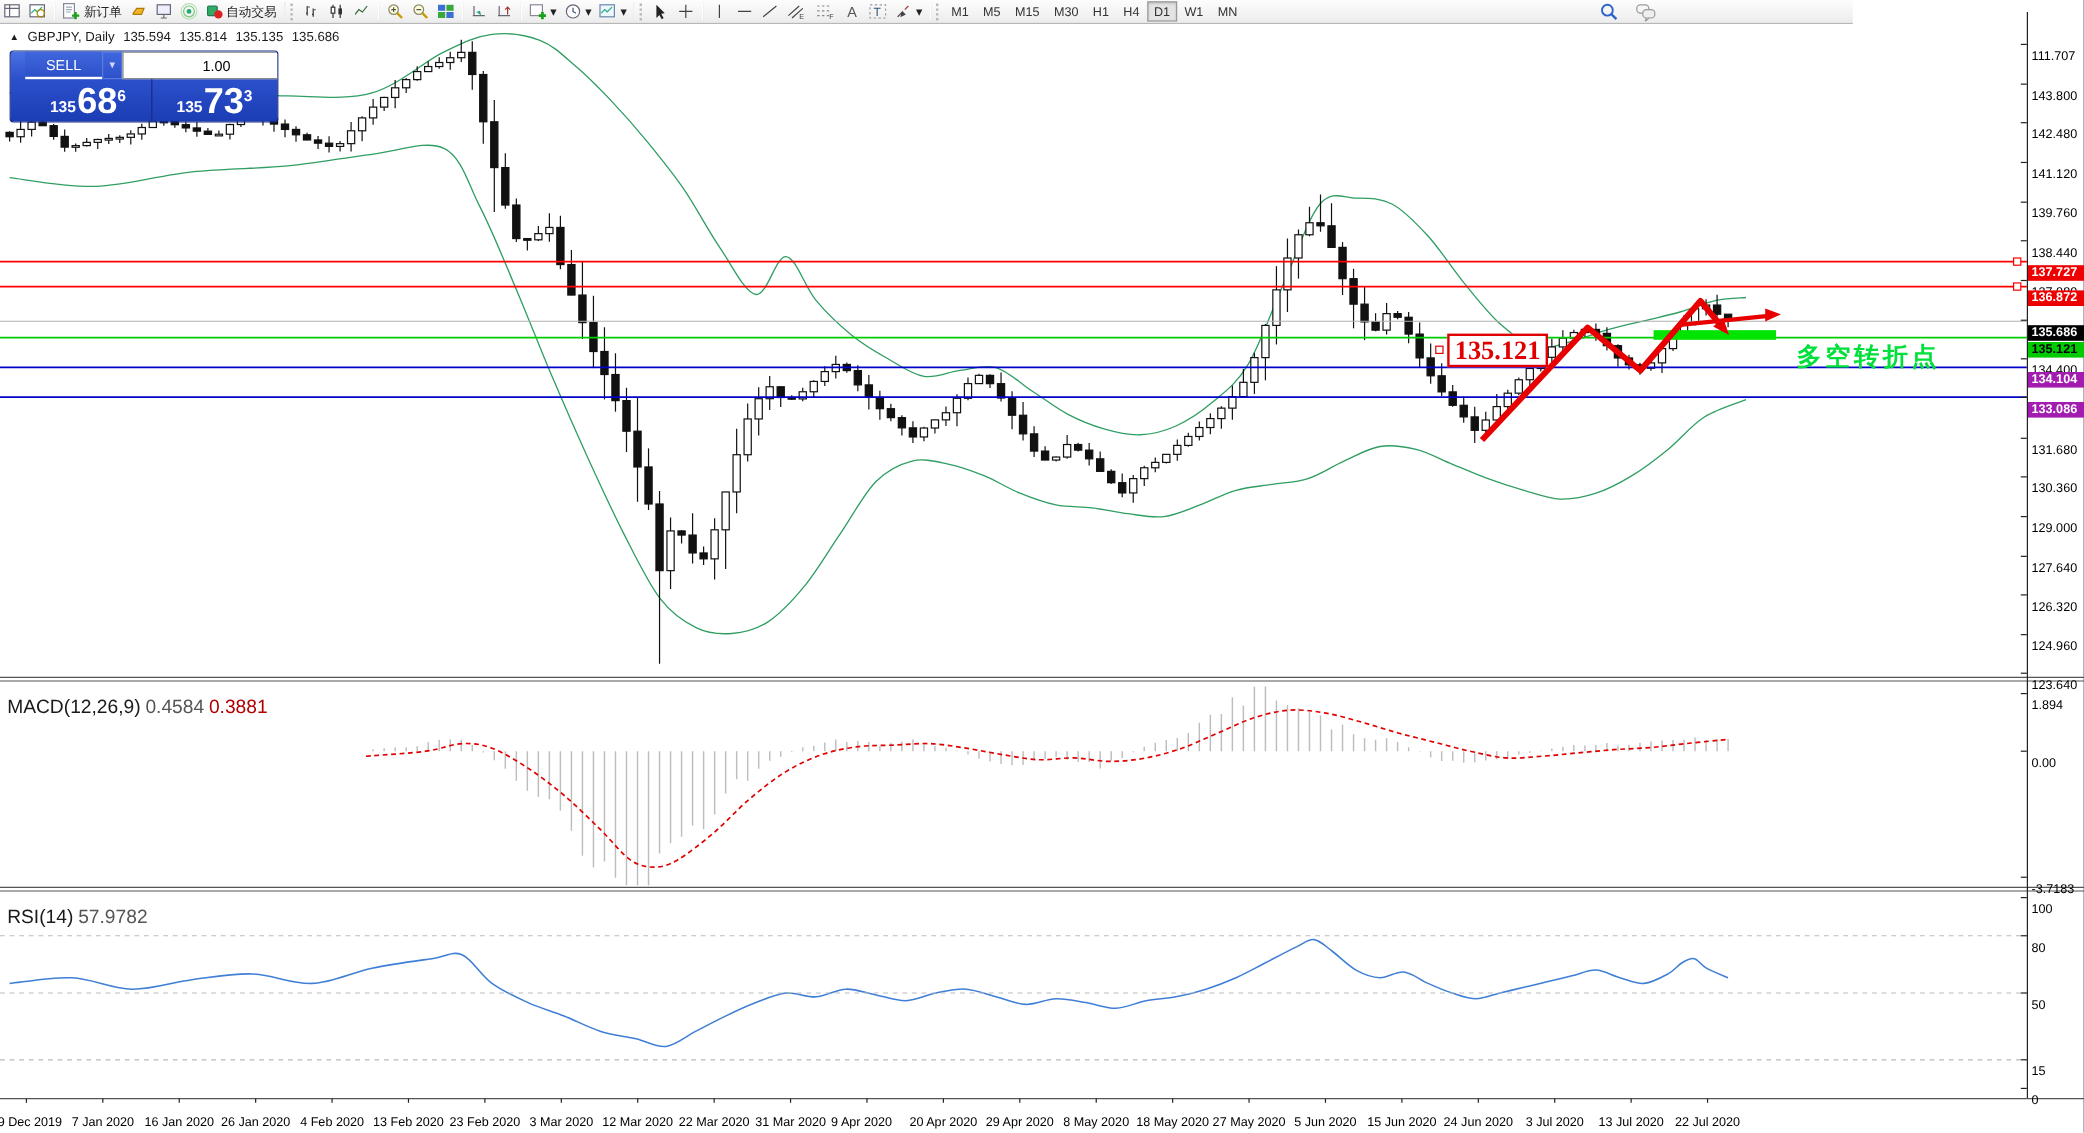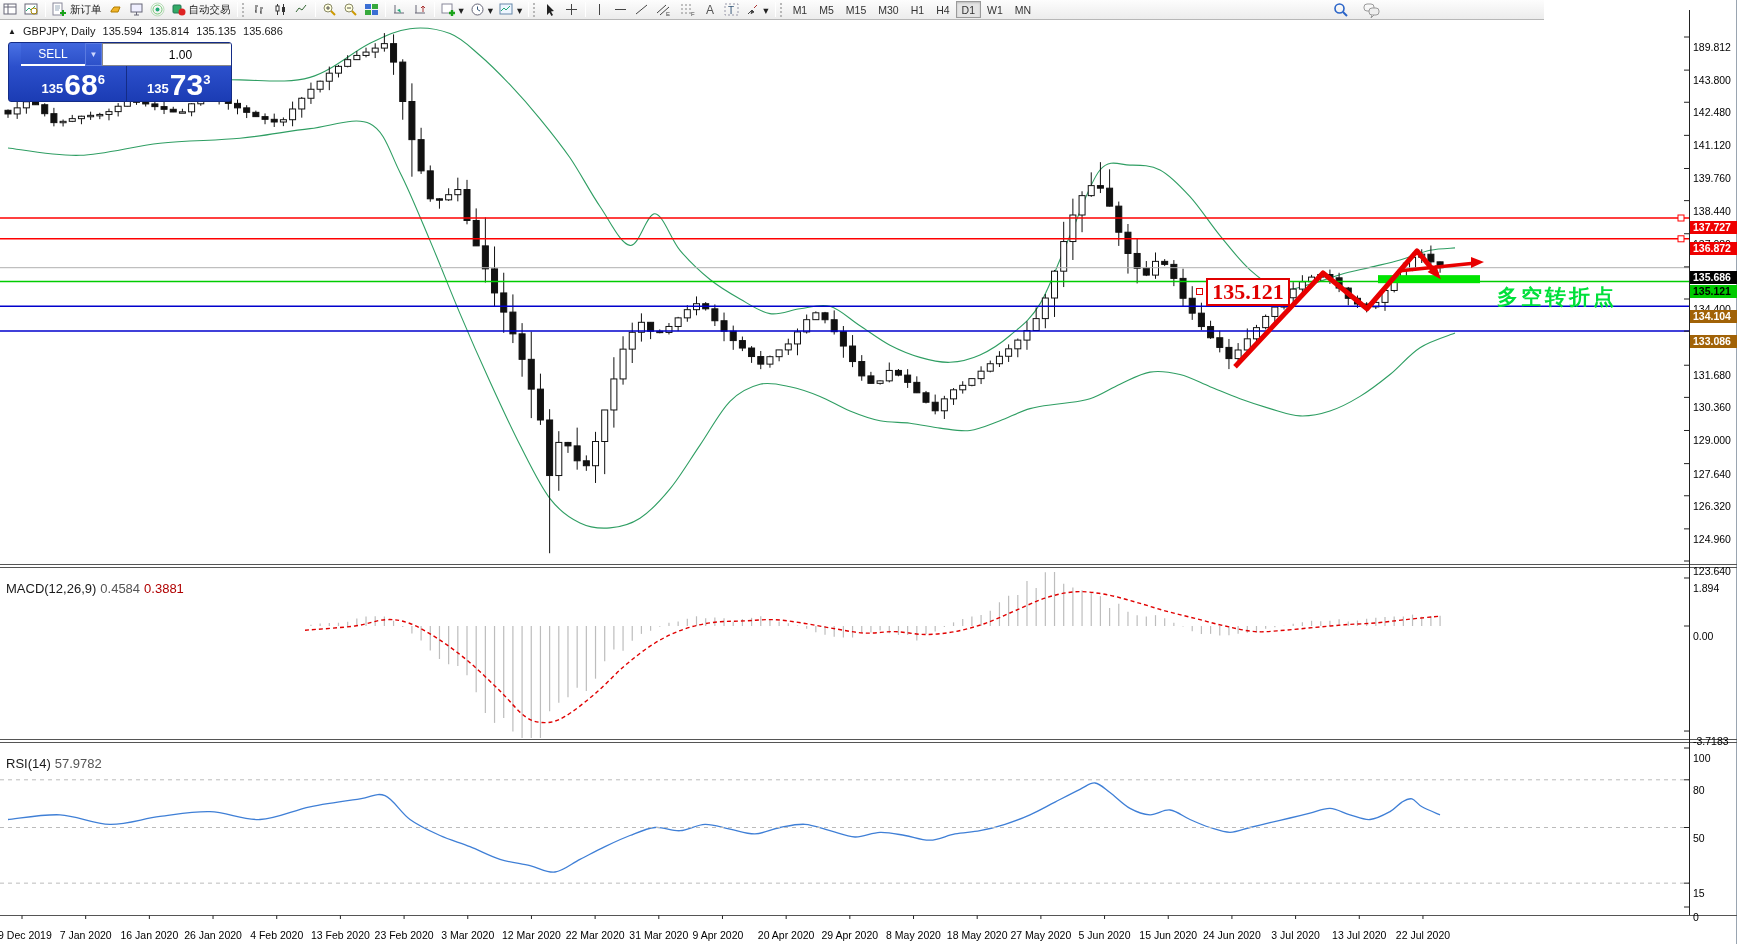--- a/index.html
+++ b/index.html
@@ -54,23 +54,23 @@
   #chart-svg { position:absolute; left:0; top:0; z-index:1; }
 
   
   .ptick, .mtick, .rtick { position:absolute; left:1693px; width:44px; height:13px;
     font-size:10.5px; color:#000; z-index:2; white-space:nowrap; }
   .lvl { position:absolute; left:1690px; width:47px; height:13px; font-size:10.5px;
     line-height:13px; padding-left:3px; z-index:3; font-weight:bold; }
   .lvl.red   { background:#ee0000; color:#fff; }
   .lvl.black { background:#000;    color:#fff; }
   .lvl.green { background:#00ca00; color:#000; }
-  .lvl.blue  { background:#a16207; color:#fff; }
-
-  .pane-label { position:absolute; left:6px; font-size:13px; color:#1a1a1a; z-index:4; }
+  .lvl.blue  { background:#a21caf; color:#fff; }
+
+  .pane-label { position:absolute; left:6px; font-size:16px; color:#1a1a1a; z-index:4; }
   .pane-label b { font-weight:normal; }
   .pane-label .v1 { color:#555; margin-left:4px; }
   .pane-label .v2 { color:#b00000; margin-left:4px; }
 
   .date-label { position:absolute; top:929px; width:70px; margin-left:-35px;
     text-align:center; font-size:10.5px; color:#000; z-index:2; white-space:nowrap; }
 
   
   .price-box { position:absolute; left:1206px; top:278px; width:84px; height:28px;
     background:#fff; border:2px solid #e00000; color:#e00000; font-size:22px;
@@ -856,21 +856,21 @@
       <line x1="1040.88" y1="925.5" x2="1040.88" y2="929" stroke="#222"></line>
       <line x1="1104.56" y1="925.5" x2="1104.56" y2="929" stroke="#222"></line>
       <line x1="1168.24" y1="925.5" x2="1168.24" y2="929" stroke="#222"></line>
       <line x1="1231.92" y1="925.5" x2="1231.92" y2="929" stroke="#222"></line>
       <line x1="1295.6" y1="925.5" x2="1295.6" y2="929" stroke="#222"></line>
       <line x1="1359.28" y1="925.5" x2="1359.28" y2="929" stroke="#222"></line>
       <line x1="1422.96" y1="925.5" x2="1422.96" y2="929" stroke="#222"></line>
     </svg>
 
   <div id="price-axis">
-      <div class="ptick" style="top: 41px;">189.812</div>
+      <div class="ptick" style="top: 41px;">111.707</div>
       <div class="ptick" style="top: 74.116px;">143.800</div>
       <div class="ptick" style="top: 106.258px;">142.480</div>
       <div class="ptick" style="top: 139.374px;">141.120</div>
       <div class="ptick" style="top: 172.49px;">139.760</div>
       <div class="ptick" style="top: 204.632px;">138.440</div>
       <div class="ptick" style="top: 237.748px;">137.080</div>
       <div class="ptick" style="top: 270.864px;">135.720</div>
       <div class="ptick" style="top: 303.006px;">134.400</div>
       <div class="ptick" style="top: 335.148px;">133.080</div>
       <div class="ptick" style="top: 369.238px;">131.680</div>

